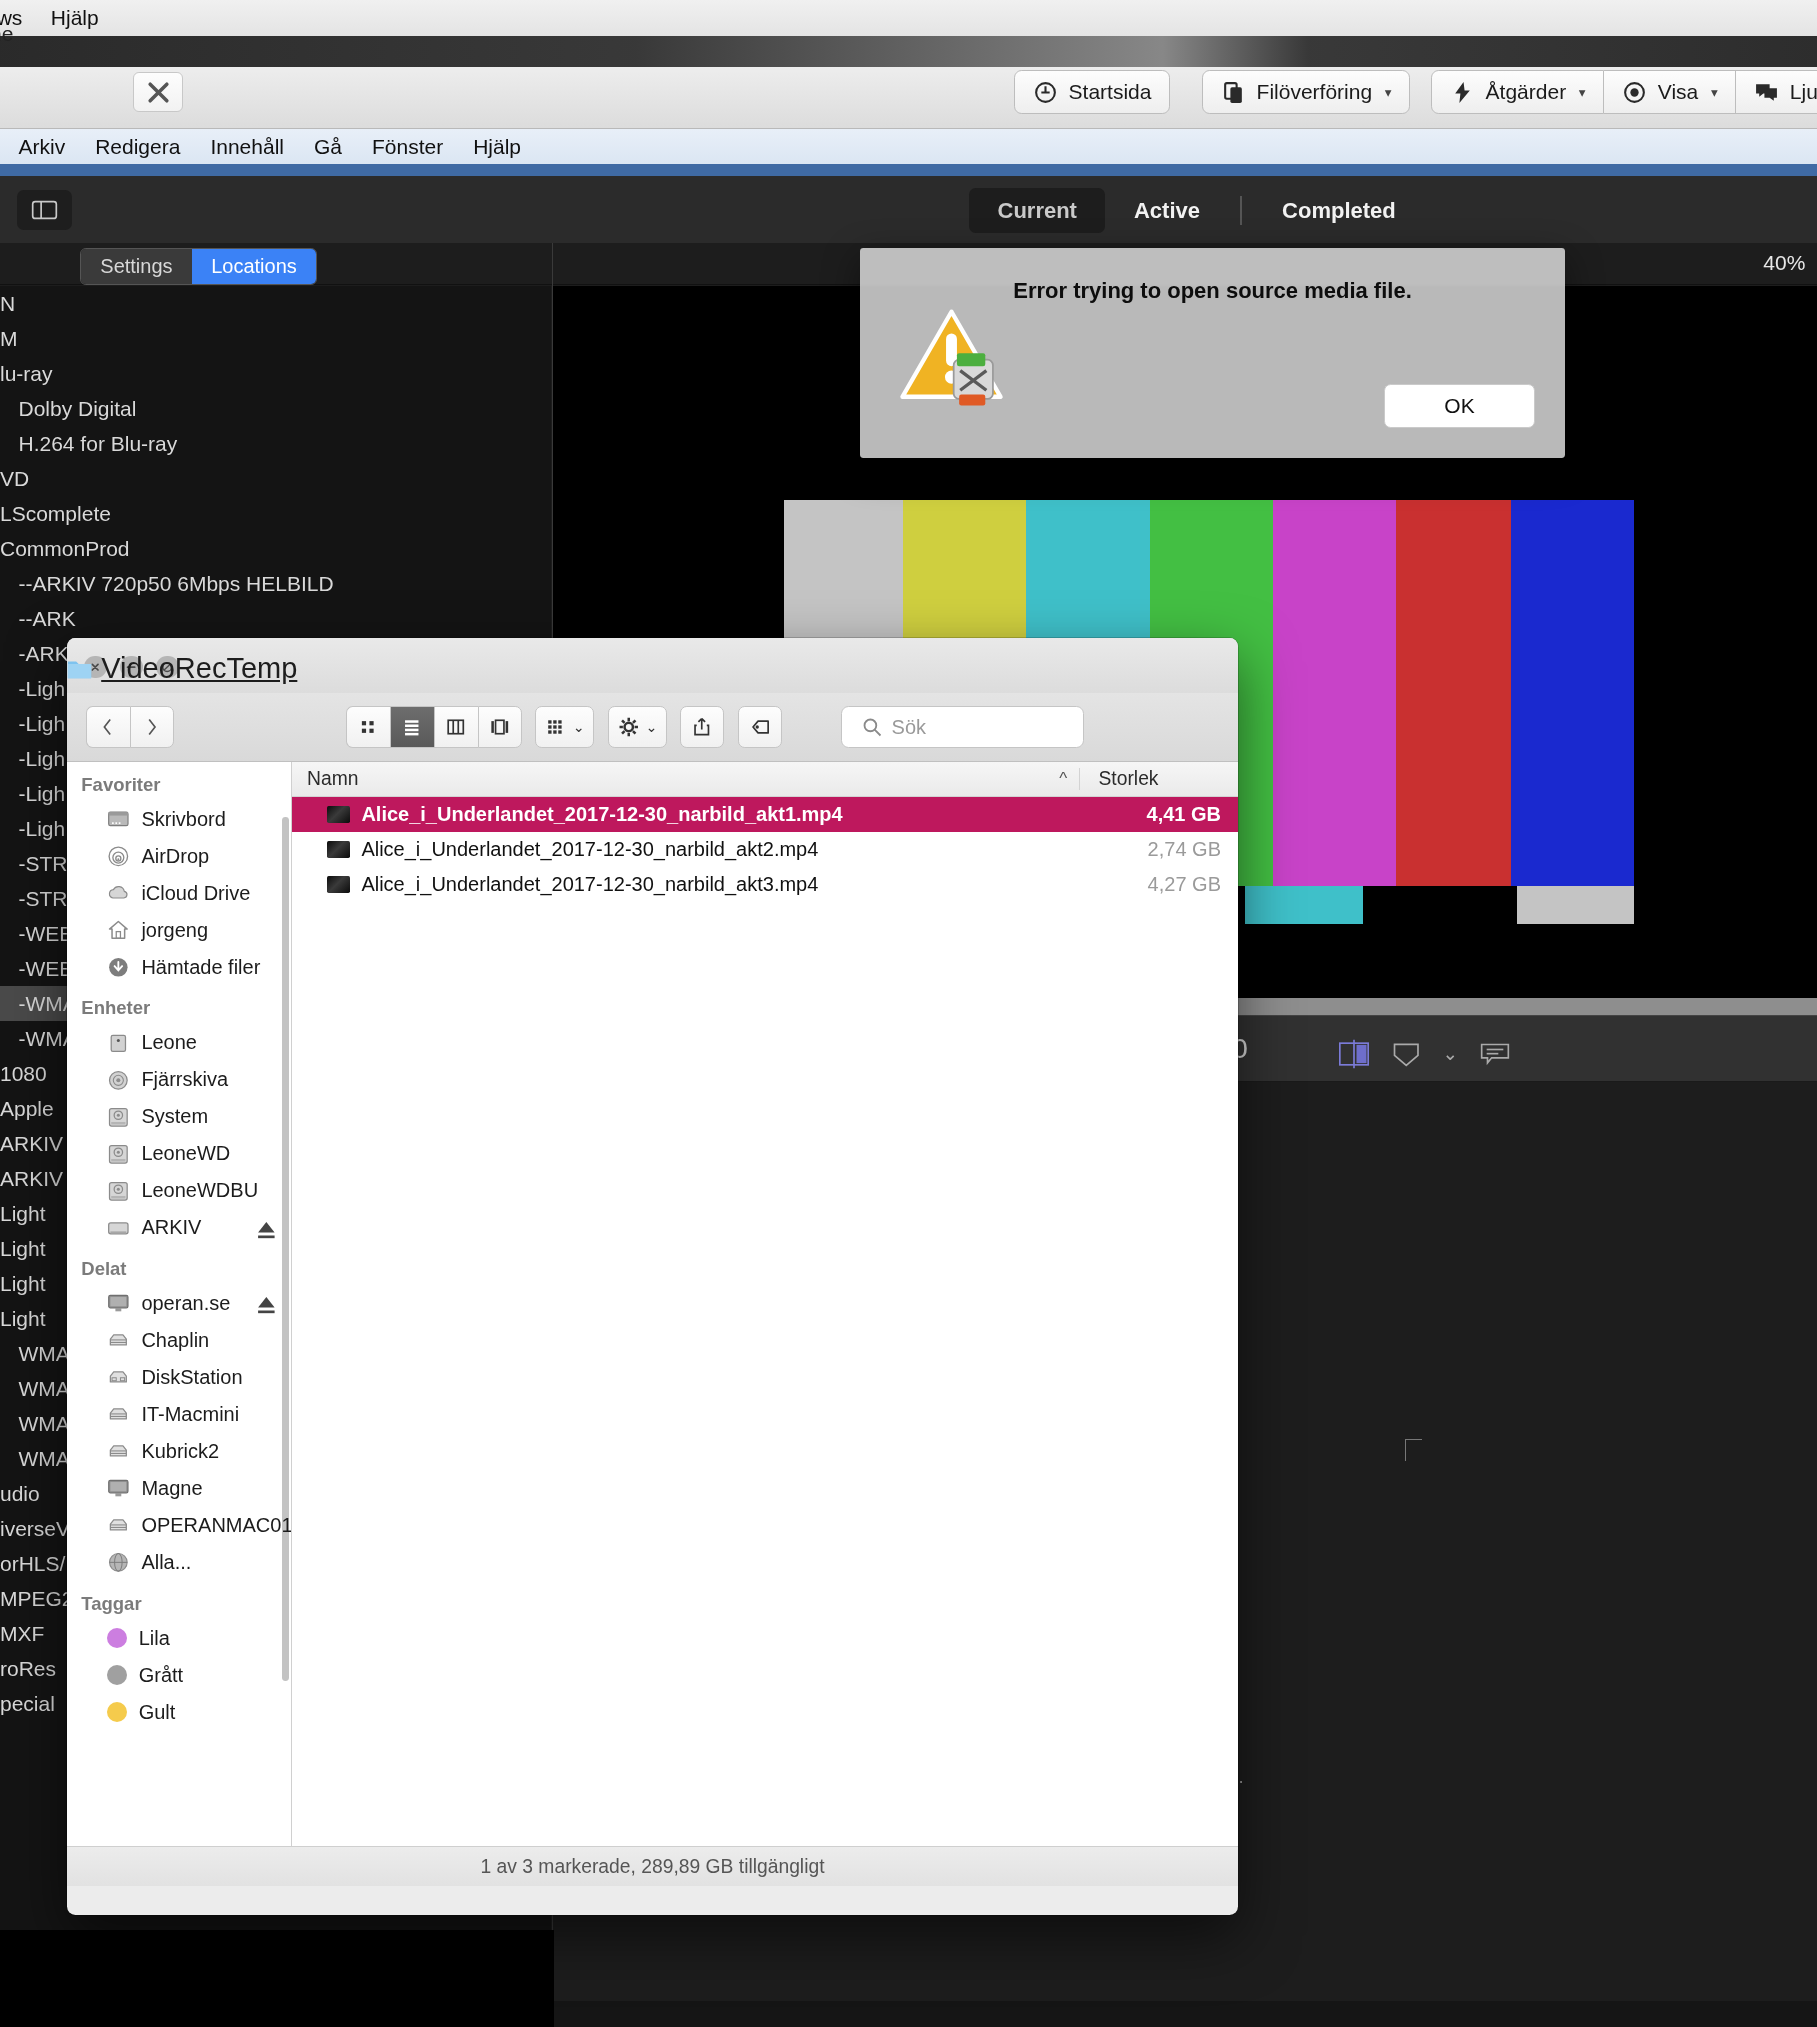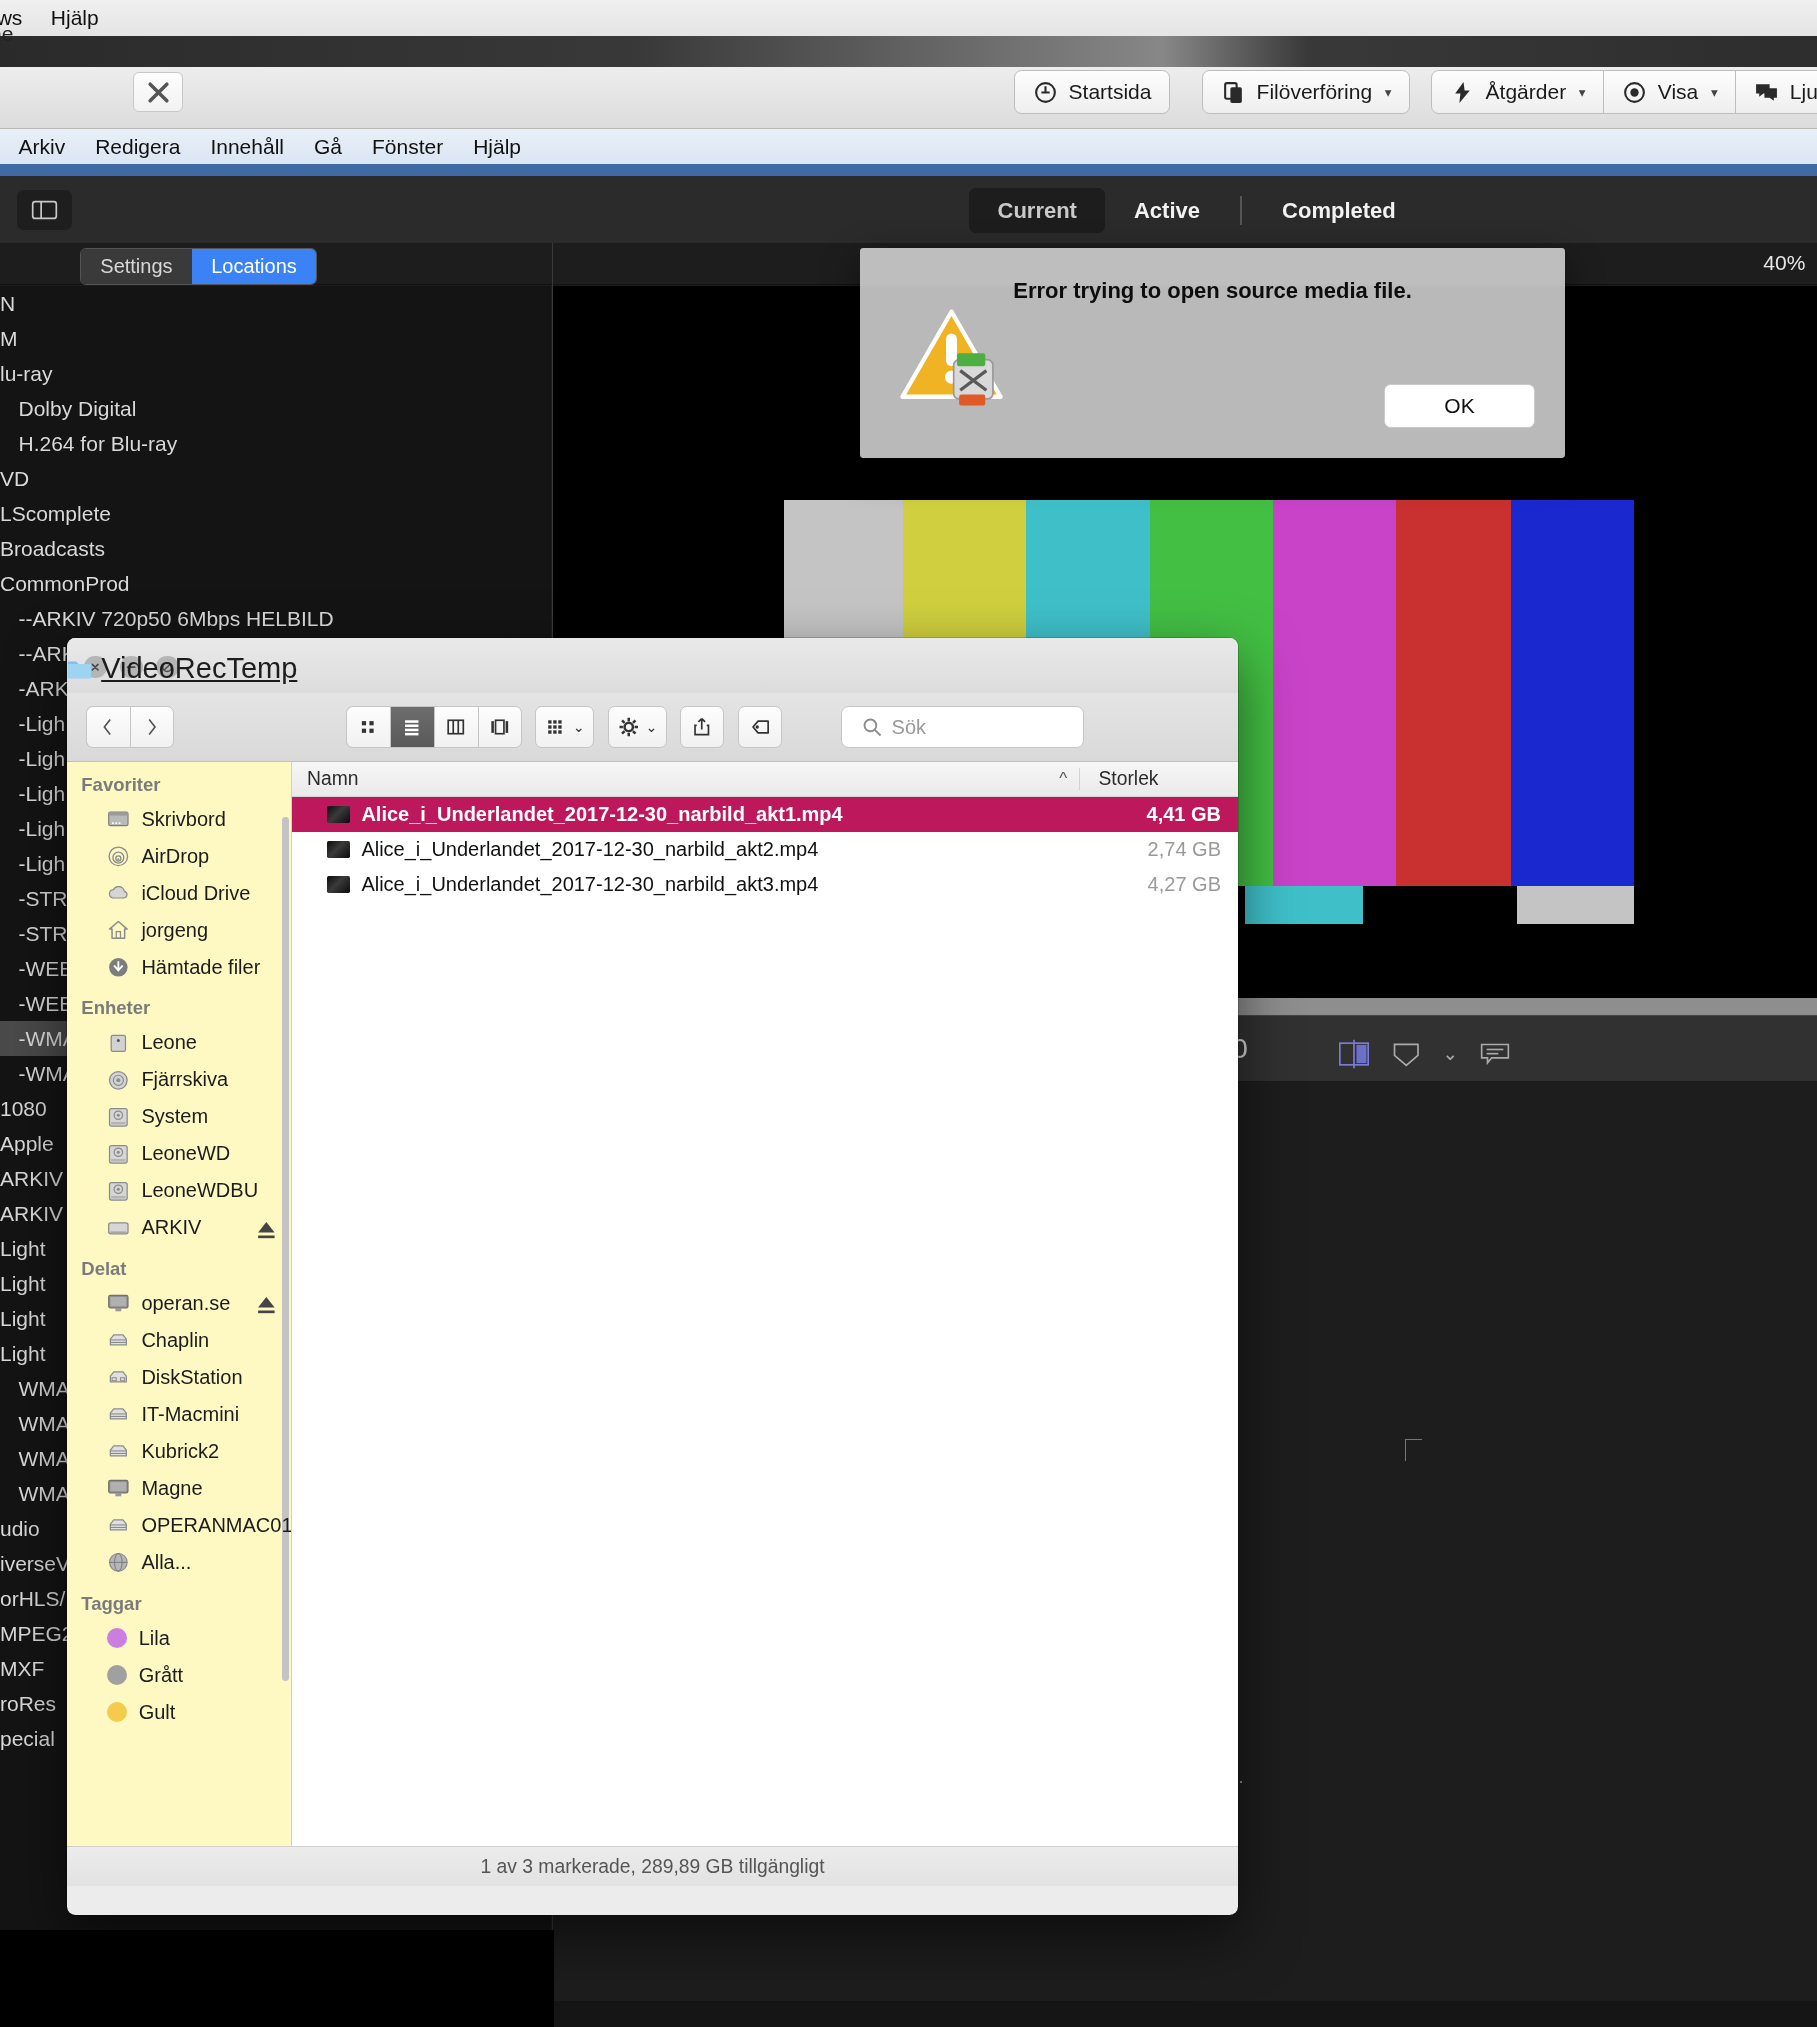--- a/index.html
+++ b/index.html
@@ -214,21 +214,21 @@
   .f-search {
     margin-left: 59px; width: 243px; height: 42px;
     background:#fff; border:0.8px solid #c5c5c5; border-radius: 7.6px;
     display:flex; align-items:center; gap:8.4px; padding-left: 50px;
     font-size: 20px; color:#9a9a9a; position:relative;
   }
   .f-search svg { position:absolute; left: 20px; top: 10px; width:21px;height:21px;}
 
   .f-body { position:relative; height: 1124px; display:flex; }
   .f-sidebar {
-    width: 225px; background: #fef9c3; border-right: 0.8px solid #d0d0d0;
+    width: 225px; background: #ffffff; border-right: 0.8px solid #d0d0d0;
     position: relative; overflow:hidden;
   }
   .sb-group { font-size: 18.5px; color:#7b7b7b; padding: 11.7px 0 5px 14.3px; font-weight:bold;}
   .sb-item {
     display:flex; align-items:center; gap: 11.7px;
     height: 37px; padding-left: 40px; font-size: 20px; color:#1c1c1c;
     position: relative;
   }
   .sb-item svg { width: 22.7px; height: 22.7px; flex: 0 0 22.7px;}
   .sb-dot { width: 20px; height:20px; border-radius:50%; flex:0 0 20px;}
@@ -386,21 +386,20 @@
     <div class="vrule"></div>
 
     <div class="comp-list" id="comp-list">
         <div class="comp-item"><span>N</span></div>
         <div class="comp-item"><span>M</span></div>
         <div class="comp-item"><span>lu-ray</span></div>
         <div class="comp-item indent"><span>Dolby Digital</span></div>
         <div class="comp-item indent"><span>H.264 for Blu-ray</span></div>
         <div class="comp-item"><span>VD</span></div>
         <div class="comp-item"><span>LScomplete</span></div>
-        <div class="comp-item"><span>Broadcasts</span></div>
         <div class="comp-item"><span>CommonProd</span></div>
         <div class="comp-item indent"><span>--ARKIV 720p50 6Mbps HELBILD</span></div>
         <div class="comp-item indent"><span>--ARK</span></div>
         <div class="comp-item indent"><span>-ARK</span></div>
         <div class="comp-item indent"><span>-Ligh</span></div>
         <div class="comp-item indent"><span>-Ligh</span></div>
         <div class="comp-item indent"><span>-Ligh</span></div>
         <div class="comp-item indent"><span>-Ligh</span></div>
         <div class="comp-item indent"><span>-Ligh</span></div>
         <div class="comp-item indent"><span>-STR</span></div>

